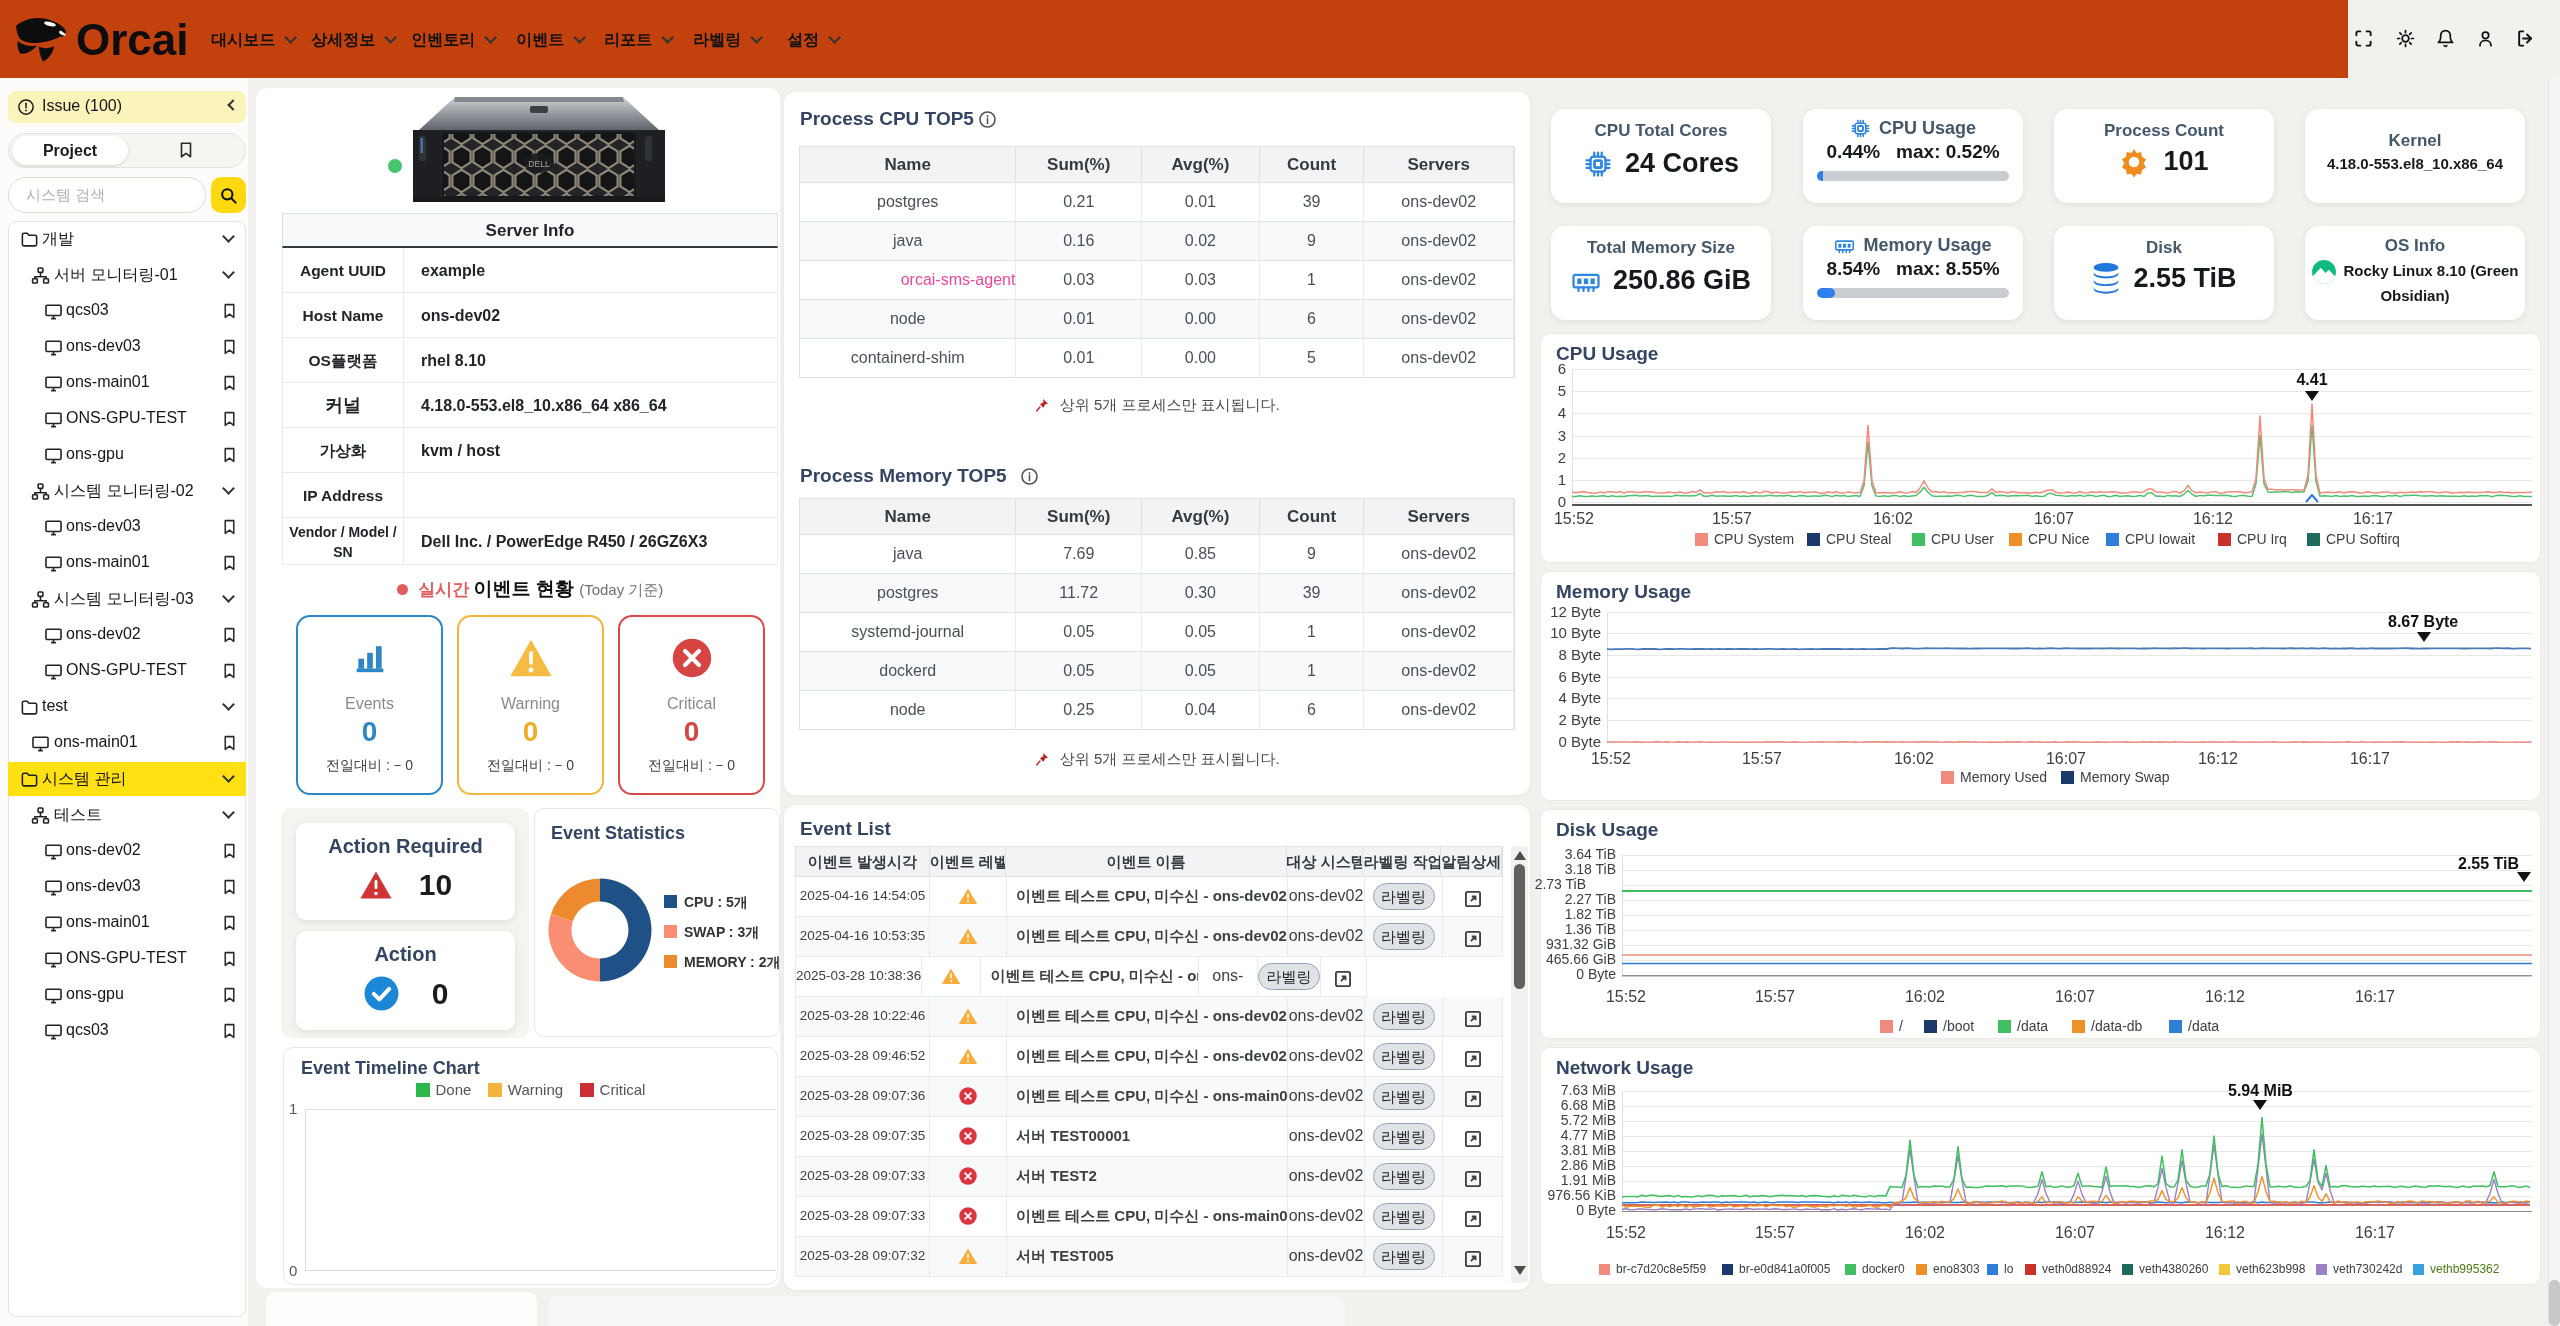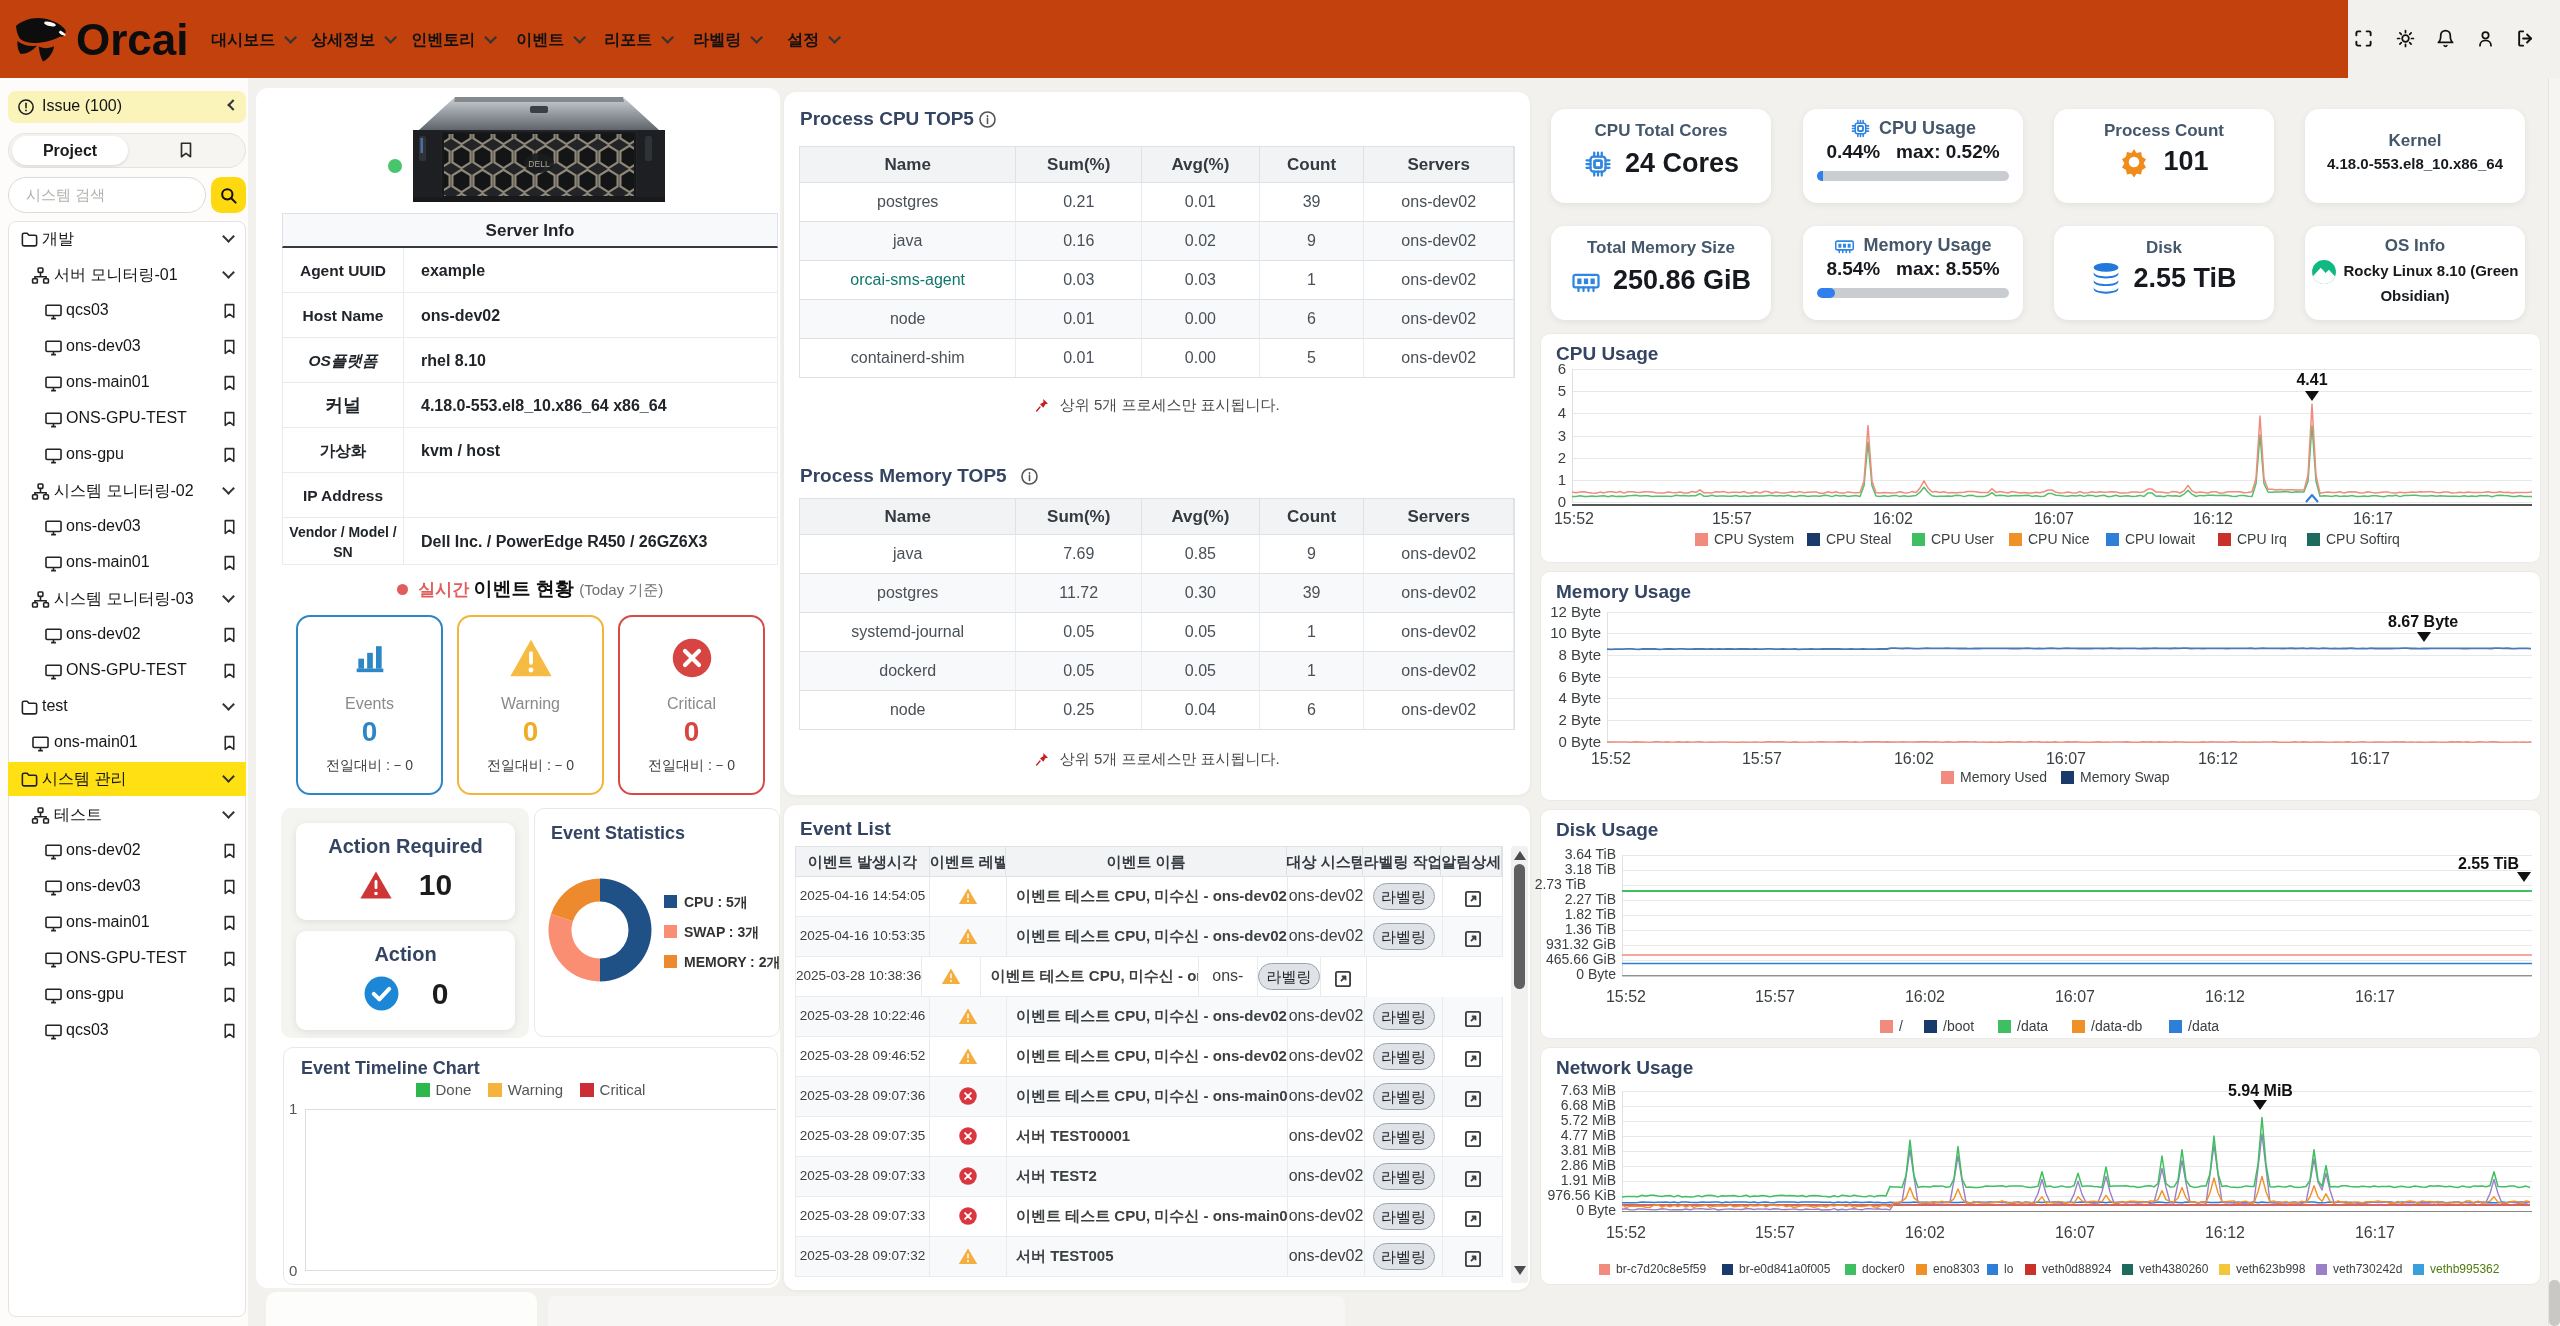--- a/index.html
+++ b/index.html
@@ -288,21 +288,21 @@
     </div>
  <div class="abs" style="left:121px;top:0;width:375px;height:45px;display:flex;align-items:center;font-size:16px;font-weight:600;color:#212529;padding-left:17px;">example</div>
 </div>
 <div class="abs" style="left:282px;top:293px;width:496px;height:45px;border:1px solid #e9ecef;border-top:none;">
  <div class="abs" style="left:0;top:0;width:121px;height:45px;border-right:1px solid #e9ecef;display:flex;align-items:center;justify-content:center;text-align:center;font-size:15.5px;font-weight:600;color:#212529;line-height:1.25;">
       <span>Host Name</span>
     </div>
  <div class="abs" style="left:121px;top:0;width:375px;height:45px;display:flex;align-items:center;font-size:16px;font-weight:600;color:#212529;padding-left:17px;">ons-dev02</div>
 </div>
 <div class="abs" style="left:282px;top:338px;width:496px;height:45px;border:1px solid #e9ecef;border-top:none;">
- <div class="abs" style="left:0;top:0;width:121px;height:45px;border-right:1px solid #e9ecef;display:flex;align-items:center;justify-content:center;text-align:center;font-size:15.5px;font-weight:600;color:#212529;line-height:1.25;font-style:italic;">
+ <div class="abs" style="left:0;top:0;width:121px;height:45px;border-right:1px solid #e9ecef;display:flex;align-items:center;justify-content:center;text-align:center;font-size:15.5px;font-weight:600;color:#212529;line-height:1.25;">
       <span>OS플랫폼</span>
     </div>
  <div class="abs" style="left:121px;top:0;width:375px;height:45px;display:flex;align-items:center;font-size:16px;font-weight:600;color:#212529;padding-left:17px;">rhel 8.10</div>
 </div>
 <div class="abs" style="left:282px;top:383px;width:496px;height:45px;border:1px solid #e9ecef;border-top:none;">
  <div class="abs" style="left:0;top:0;width:121px;height:45px;border-right:1px solid #e9ecef;display:flex;align-items:center;justify-content:center;text-align:left;font-size:18px;font-weight:700;color:#212529;line-height:1.25;">
       <span>커널</span>
     </div>
  <div class="abs" style="left:121px;top:0;width:375px;height:45px;display:flex;align-items:center;font-size:16px;font-weight:600;color:#212529;padding-left:17px;">4.18.0-553.el8_10.x86_64 x86_64</div>
 </div>
@@ -427,21 +427,21 @@
     <div style="width:150px;border-right:1px solid #e9ecef;text-align:center;line-height:37px;font-size:16px;color:#495057;">ons-dev02</div>
   </div>
 <div class="abs" style="left:799px;top:222px;width:716px;height:39px;background:#f8f9fa;border:1px solid #dee2e6;border-top:none;display:flex;">
     <div style="width:217px;border-right:1px solid #e9ecef;text-align:center;line-height:37px;font-size:16px;color:#495057;">java</div>
     <div style="width:126px;border-right:1px solid #e9ecef;text-align:center;line-height:37px;font-size:16px;color:#495057;">0.16</div>
     <div style="width:118px;border-right:1px solid #e9ecef;text-align:center;line-height:37px;font-size:16px;color:#495057;">0.02</div>
     <div style="width:105px;border-right:1px solid #e9ecef;text-align:center;line-height:37px;font-size:16px;color:#495057;">9</div>
     <div style="width:150px;border-right:1px solid #e9ecef;text-align:center;line-height:37px;font-size:16px;color:#495057;">ons-dev02</div>
   </div>
 <div class="abs" style="left:799px;top:261px;width:716px;height:39px;background:#fff;border:1px solid #dee2e6;border-top:none;display:flex;">
-    <div style="width:217px;border-right:1px solid #e9ecef;text-align:center;line-height:37px;font-size:16px;color:#0f766e;">orcai-sms-agent</div>
+    <div style="width:217px;border-right:1px solid #e9ecef;text-align:right;line-height:37px;font-size:16px;color:#ec4899;">orcai-sms-agent</div>
     <div style="width:126px;border-right:1px solid #e9ecef;text-align:center;line-height:37px;font-size:16px;color:#495057;">0.03</div>
     <div style="width:118px;border-right:1px solid #e9ecef;text-align:center;line-height:37px;font-size:16px;color:#495057;">0.03</div>
     <div style="width:105px;border-right:1px solid #e9ecef;text-align:center;line-height:37px;font-size:16px;color:#495057;">1</div>
     <div style="width:150px;border-right:1px solid #e9ecef;text-align:center;line-height:37px;font-size:16px;color:#495057;">ons-dev02</div>
   </div>
 <div class="abs" style="left:799px;top:300px;width:716px;height:39px;background:#f8f9fa;border:1px solid #dee2e6;border-top:none;display:flex;">
     <div style="width:217px;border-right:1px solid #e9ecef;text-align:center;line-height:37px;font-size:16px;color:#495057;">node</div>
     <div style="width:126px;border-right:1px solid #e9ecef;text-align:center;line-height:37px;font-size:16px;color:#495057;">0.01</div>
     <div style="width:118px;border-right:1px solid #e9ecef;text-align:center;line-height:37px;font-size:16px;color:#495057;">0.00</div>
     <div style="width:105px;border-right:1px solid #e9ecef;text-align:center;line-height:37px;font-size:16px;color:#495057;">6</div>

